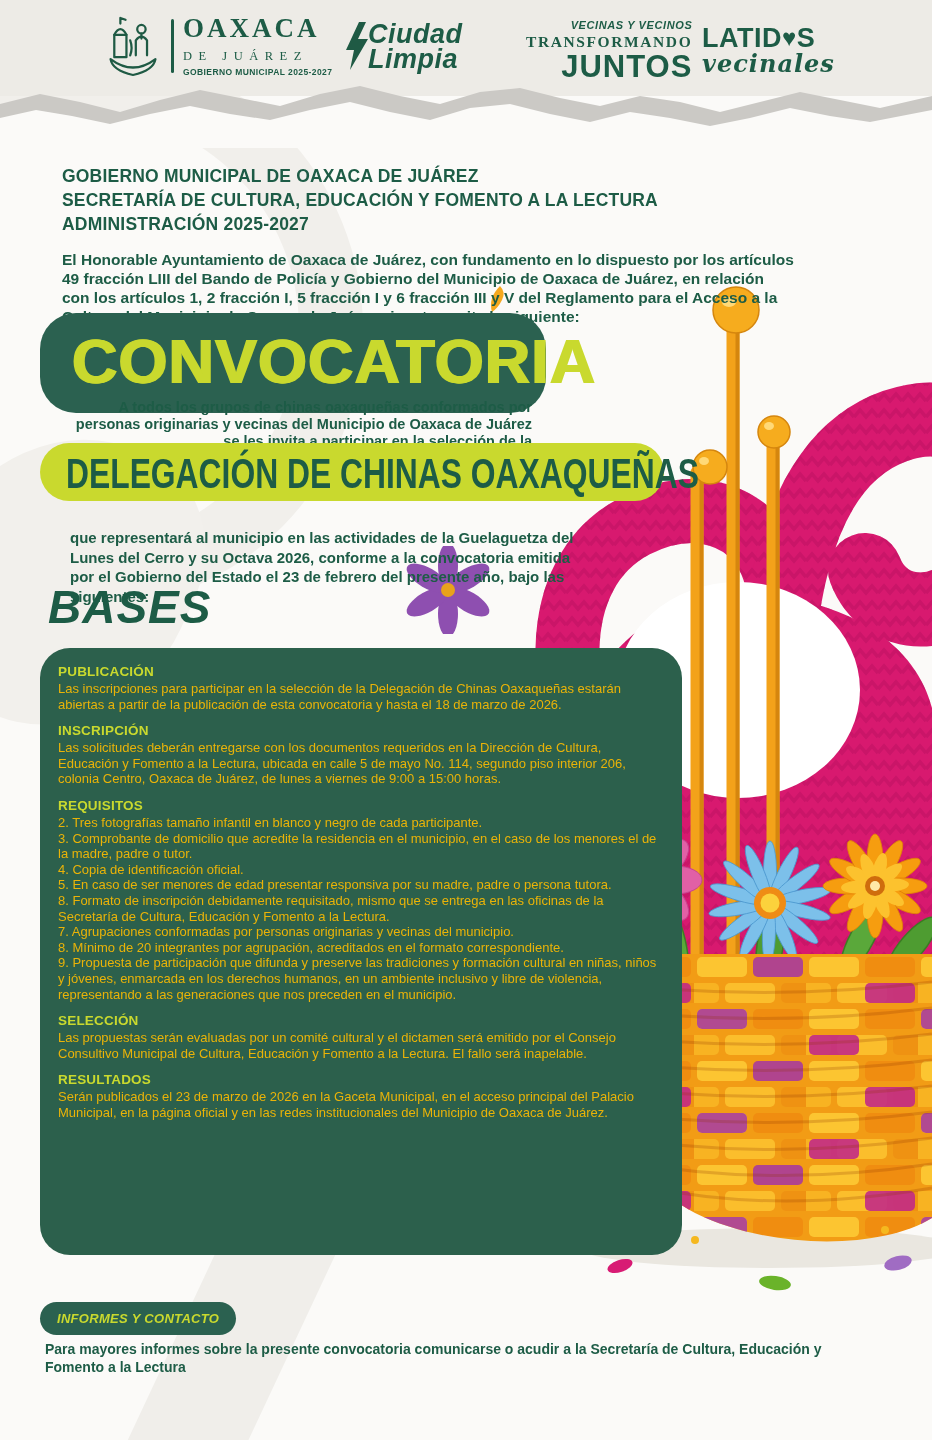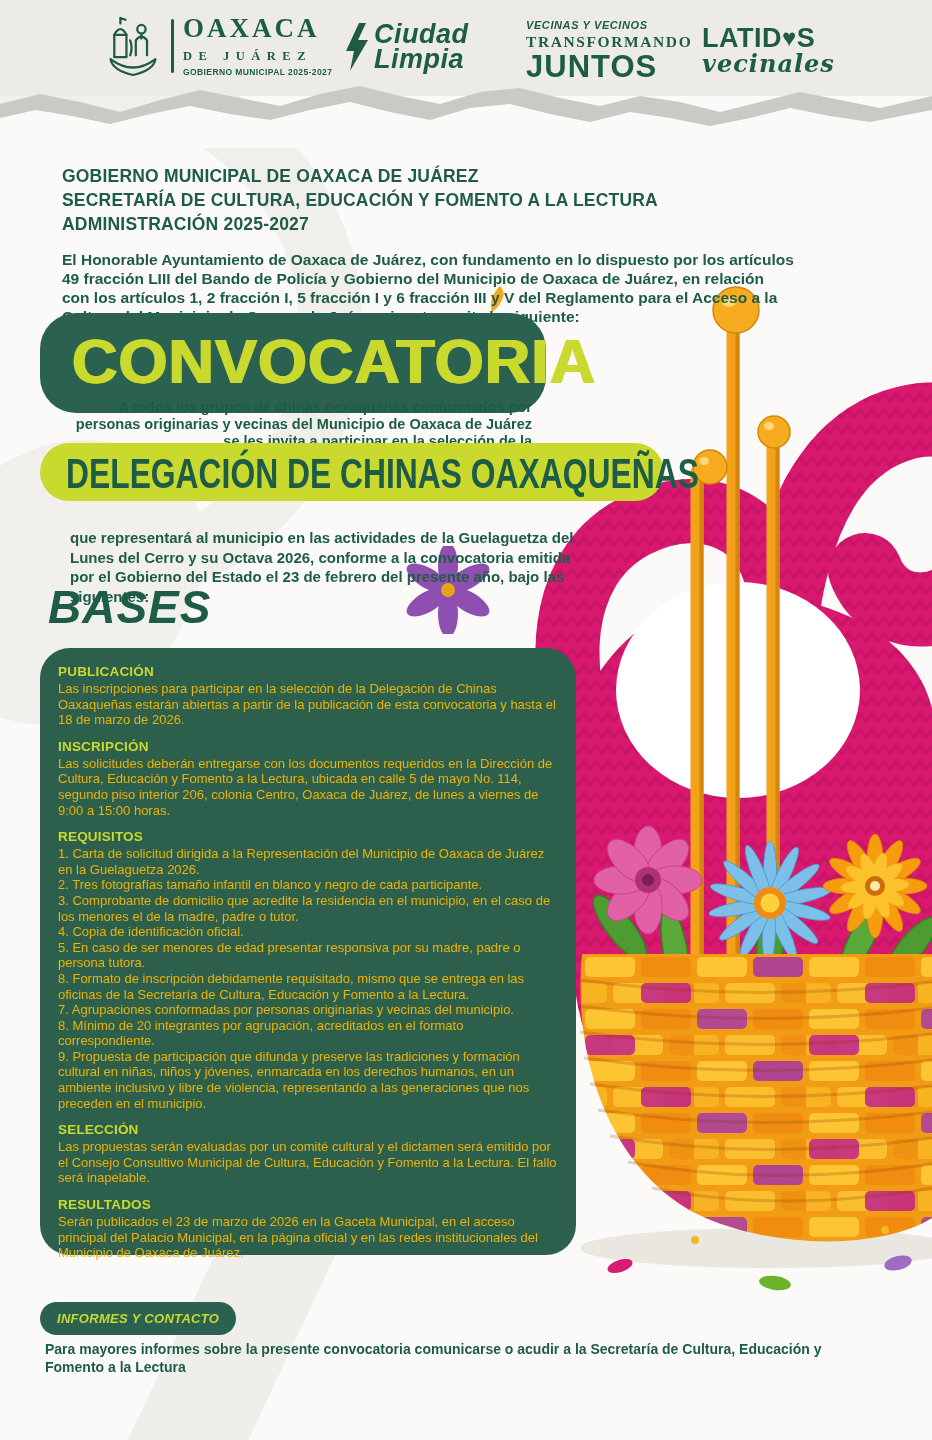--- a/index.html
+++ b/index.html
@@ -5,25 +5,25 @@
   html,body{margin:0;padding:0;background:#fbfaf8;}
   .page{position:relative;width:932px;height:1440px;background:#fbfaf8;overflow:hidden;
         font-family:"Liberation Sans",sans-serif;color:var(--ink,#1d5c46);}
 
   
   .header-band{position:absolute;left:0;top:0;width:932px;height:96px;background:#edebe6;z-index:3;}
   .logo{position:absolute;color:var(--ink,#1f5a44);z-index:4;}
   .logo-crest{left:104px;top:12px;display:flex;align-items:center;gap:9px;}
   .crest-divider{width:3px;height:54px;background:var(--ink,#1f5a44);border-radius:2px;}
   .crest-name{font-family:"Liberation Serif",serif;font-weight:bold;font-size:27px;letter-spacing:3px;line-height:1;}
-  .crest-sub{font-family:"Liberation Serif",serif;font-weight:bold;font-size:12.5px;letter-spacing:6.5px;line-height:1;margin-top:8px;}
+  .crest-sub{font-family:"Liberation Serif",serif;font-weight:normal;font-size:12.5px;letter-spacing:6.5px;line-height:1;margin-top:8px;}
   .crest-tag{font-size:8.5px;font-weight:bold;letter-spacing:.4px;margin-top:4px;}
-  .logo-limpia{left:346px;top:22px;display:flex;align-items:center;gap:6px;}
+  .logo-limpia{left:346px;top:22px;display:flex;}
   .limpia-text{font-style:italic;font-weight:bold;font-size:27px;line-height:.92;letter-spacing:.5px;}
-  .logo-juntos{left:526px;top:20px;text-align:left;line-height:1;}
+  .logo-juntos{left:526px;top:20px;text-align:right;line-height:1;}
   .juntos-l1{font-style:italic;font-weight:bold;font-size:11px;letter-spacing:.6px;}
   .juntos-l2{font-family:"Liberation Serif",serif;font-weight:bold;font-size:15.5px;letter-spacing:1.6px;margin-top:3px;}
   .juntos-l3{font-weight:bold;font-size:31px;letter-spacing:1px;margin-top:1px;}
   .logo-latidos{left:702px;top:25px;line-height:1;}
   .latidos-l1{font-weight:bold;font-size:27px;letter-spacing:.5px;}
   .latidos-heart{font-size:24px;vertical-align:1px;}
   .latidos-l2{font-family:"DejaVu Serif",serif;font-style:italic;font-weight:bold;font-size:24px;margin-top:0px;letter-spacing:1px;}
 
   
   .torn{position:absolute;left:0;top:78px;width:932px;height:70px;z-index:3;}
@@ -45,21 +45,21 @@
   .banner-conv{left:40px;top:313px;width:506px;height:100px;background:var(--green-banner,#2b6150);border-radius:36px;}
   .conv-text{left:72px;top:330px;font-size:63px;font-weight:800;letter-spacing:1px;line-height:1;
              color:var(--lime,#cdda2c);white-space:nowrap;
              text-shadow:1px 0 var(--lime,#cdda2c), -1px 0 var(--lime,#cdda2c);}
   .invite{left:62px;top:384px;width:470px;font-size:14.5px;font-weight:bold;line-height:17.2px;text-align:right;}
   .banner-del{left:40px;top:443px;width:624px;height:58px;background:var(--lime,#c9d92e);border-radius:29px;}
   .del-text{left:66px;top:452px;font-size:43px;font-weight:800;line-height:1;color:var(--ink,#1d5c46);
             white-space:nowrap;transform:scaleX(.74);transform-origin:0 0;}
   .rep{left:70px;top:513px;width:514px;font-size:15px;font-weight:bold;line-height:19.5px;}
   .bases-title{left:48px;top:580px;font-size:46px;font-style:italic;font-weight:800;letter-spacing:1px;color:var(--ink,#1d5c46);}
-  .bases-box{left:40px;top:648px;width:536px;height:607px;background:var(--green-box,#2c604c);
+  .bases-box{left:40px;top:648px;width:642px;height:607px;background:var(--green-box,#2c604c);
              border-radius:30px;padding:16px 18px;box-sizing:border-box;}
   .bases-section{margin:0 0 11px 0;}
   .bases-section:last-child{margin-bottom:16px;}
   .sec-head{margin:0 0 2px 0;font-size:13.5px;font-weight:bold;color:var(--lime,#c3d636);letter-spacing:.2px;}
   .sec-line{margin:0;font-size:13px;line-height:15.6px;color:#eab308;}
   .contact-pill{left:40px;top:1302px;background:var(--green-banner,#2b6150);border-radius:17px;
                 padding:7px 17px 8px 17px;display:inline-block;}
   .contact-pill span{font-size:13px;font-weight:bold;font-style:italic;color:var(--lime,#c9d92e);letter-spacing:.3px;}
   .footer{left:45px;top:1340px;font-size:14px;font-weight:bold;line-height:18px;}
   .footer-p1{margin:0;width:832px;}
@@ -318,21 +318,20 @@
       <div class="bases-section">
         <h4 class="sec-head">PUBLICACIÓN</h4>
         <p class="sec-line">Las inscripciones para participar en la selección de la Delegación de Chinas Oaxaqueñas estarán abiertas a partir de la publicación de esta convocatoria y hasta el 18 de marzo de 2026.</p>
       </div>
       <div class="bases-section">
         <h4 class="sec-head">INSCRIPCIÓN</h4>
         <p class="sec-line">Las solicitudes deberán entregarse con los documentos requeridos en la Dirección de Cultura, Educación y Fomento a la Lectura, ubicada en calle 5 de mayo No. 114, segundo piso interior 206, colonia Centro, Oaxaca de Juárez, de lunes a viernes de 9:00 a 15:00 horas.</p>
       </div>
       <div class="bases-section">
         <h4 class="sec-head">REQUISITOS</h4>
-        <p class="sec-line">1. Carta de solicitud dirigida a la Representación del Municipio de Oaxaca de Juárez en la Guelaguetza 2026.</p>
         <p class="sec-line">2. Tres fotografías tamaño infantil en blanco y negro de cada participante.</p>
         <p class="sec-line">3. Comprobante de domicilio que acredite la residencia en el municipio, en el caso de los menores el de la madre, padre o tutor.</p>
         <p class="sec-line">4. Copia de identificación oficial.</p>
         <p class="sec-line">5. En caso de ser menores de edad presentar responsiva por su madre, padre o persona tutora.</p>
         <p class="sec-line">8. Formato de inscripción debidamente requisitado, mismo que se entrega en las oficinas de la Secretaría de Cultura, Educación y Fomento a la Lectura.</p>
         <p class="sec-line">7. Agrupaciones conformadas por personas originarias y vecinas del municipio.</p>
         <p class="sec-line">8. Mínimo de 20 integrantes por agrupación, acreditados en el formato correspondiente.</p>
         <p class="sec-line">9. Propuesta de participación que difunda y preserve las tradiciones y formación cultural en niñas, niños y jóvenes, enmarcada en los derechos humanos, en un ambiente inclusivo y libre de violencia, representando a las generaciones que nos preceden en el municipio.</p>
       </div>
       <div class="bases-section">

